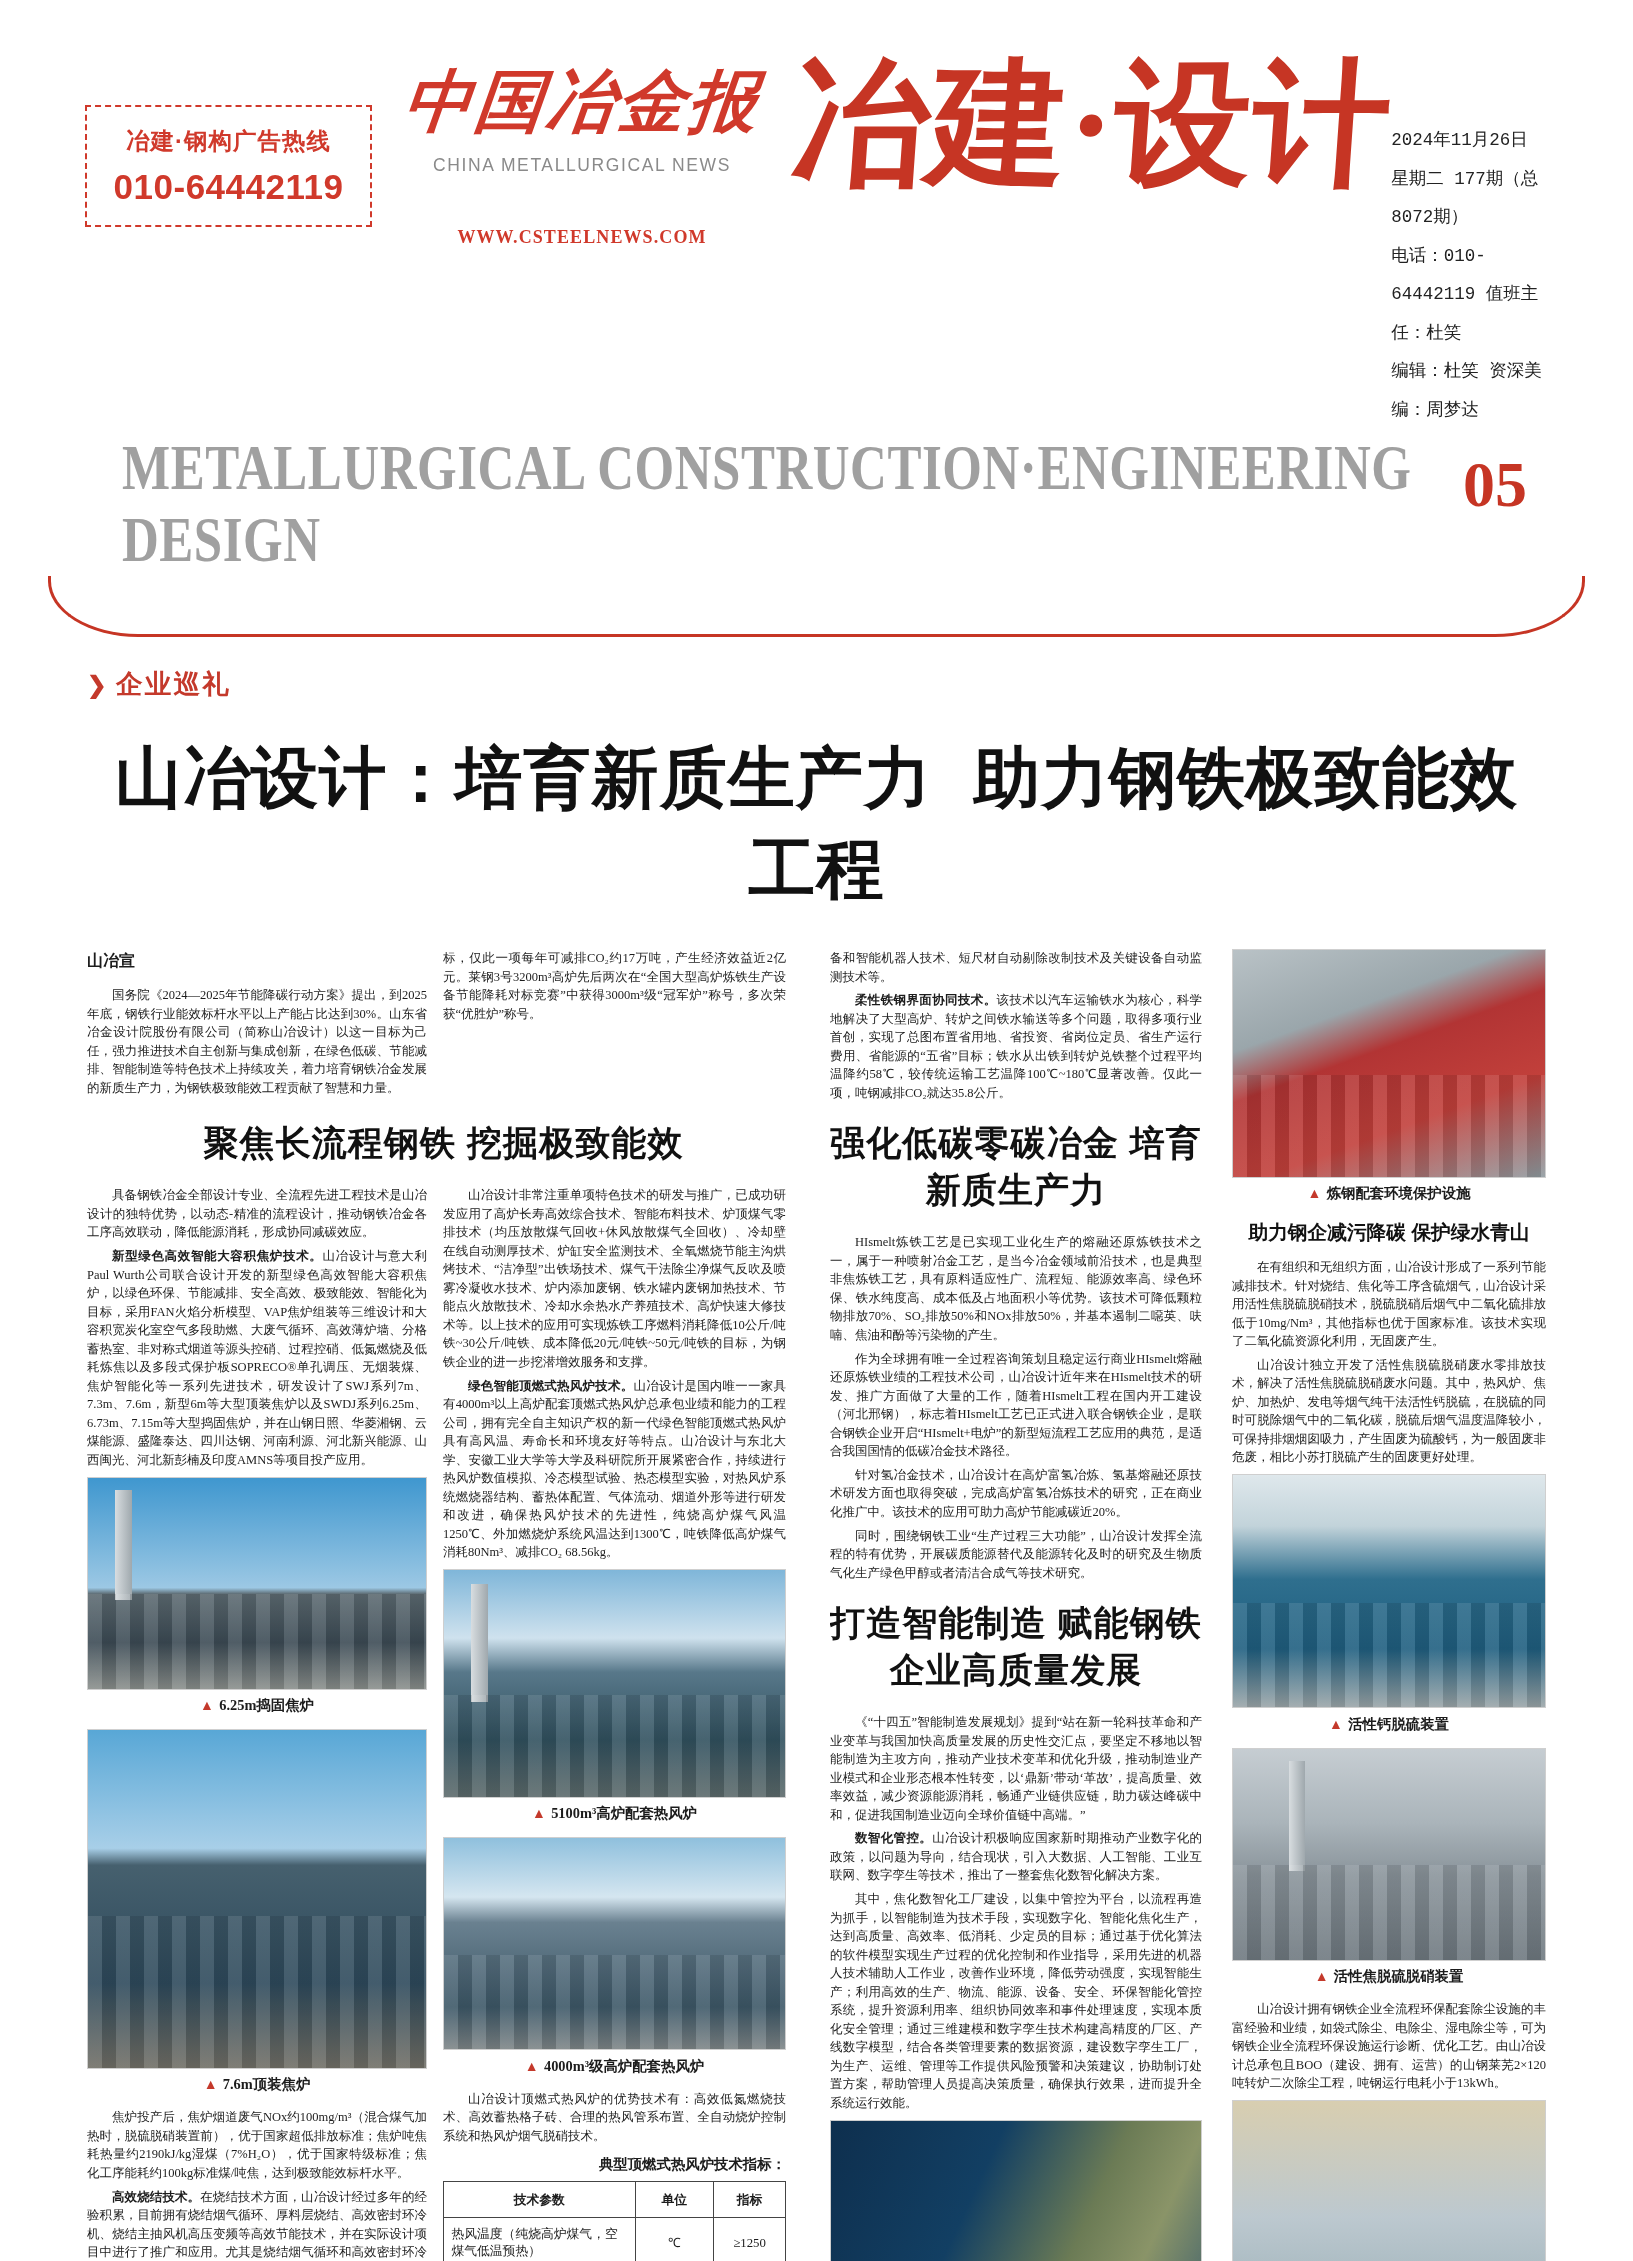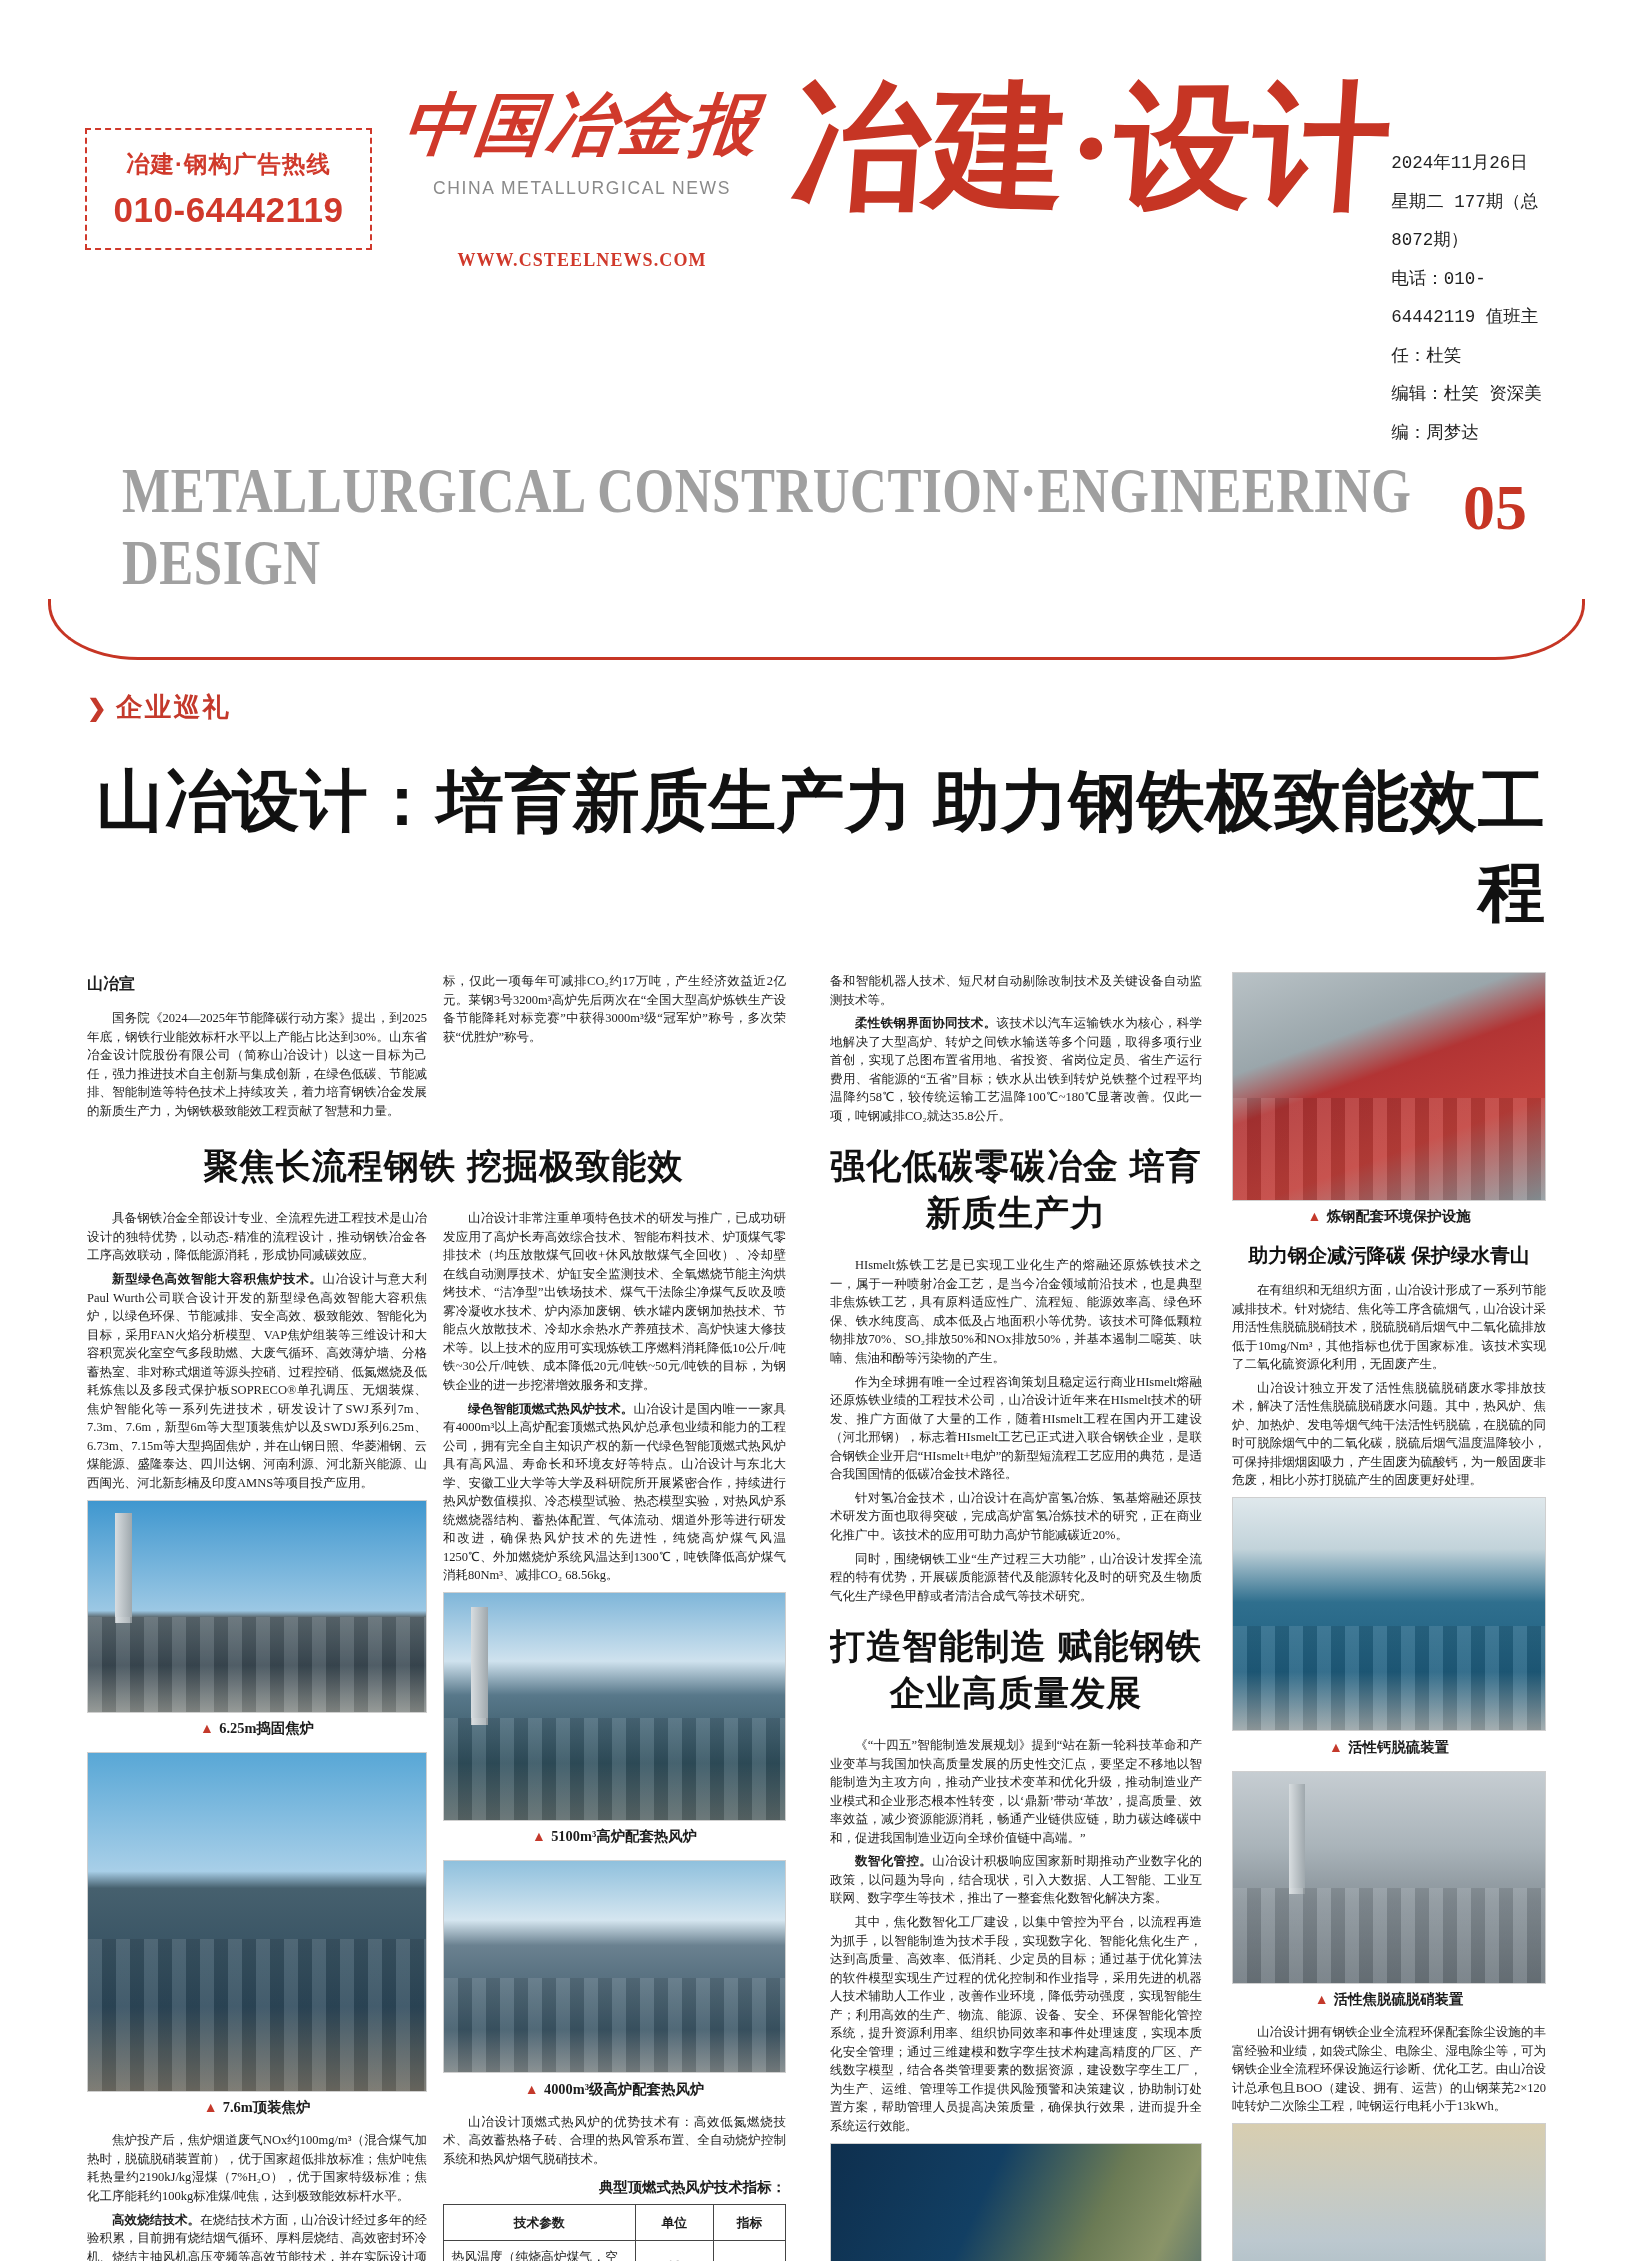--- a/index.html
+++ b/index.html
@@ -1,19 +1,19 @@
 <!DOCTYPE html>
 <html style="font-size:8.5px"><head>
 <meta charset="utf-8">
 <style>
   html,body{margin:0;padding:0;background:#e8e8e8;}
   .page{position:relative;width:1633px;height:2261px;background:#ffffff;
         font-family:"Liberation Serif",serif;color:#1c1c1c;overflow:hidden;margin:0 auto;}
   
-  .mast{display:flex;align-items:flex-start;padding:80px 85px 0 85px;}
+  .mast{display:flex;align-items:flex-start;padding:57px 85px 0 85px;}
   .hotline-box{border:2.7px dashed #d0392b;padding:18px 14px;text-align:center;margin-top:48px;
                font-family:"Liberation Sans",sans-serif;width:255px;flex:0 0 auto;}
   .hotline-label{color:#d0392b;font-size:23.4px;font-weight:bold;letter-spacing:1.1px;}
   .hotline-number{color:#d0392b;font-size:35px;font-weight:900;margin-top:9.6px;letter-spacing:0.5px;}
   .brand{margin-left:32px;flex:0 0 auto;text-align:center;}
   .brand-cn{color:#d0392b;font-size:68px;font-weight:900;font-style:italic;letter-spacing:3.2px;
             font-family:"Liberation Serif",serif;transform:skewX(-6deg);}
   .brand-en{color:#8a8a8a;font-size:17.5px;letter-spacing:1.6px;margin-top:7.4px;font-family:"Liberation Sans",sans-serif;}
   .brand-url{color:#d0392b;font-size:18px;font-weight:bold;letter-spacing:1.1px;margin-top:51px;}
   .mast-title{color:#c63524;font-size:137px;font-weight:900;line-height:1.0;margin-left:32px;
@@ -24,22 +24,22 @@
   .banner-row{display:flex;align-items:baseline;padding:19px 106px 0 122px;}
   .banner-text{font-family:"Liberation Serif",serif;font-weight:bold;color:#a0a0a0;
                font-size:50px;letter-spacing:0.5px;transform:scale(1.02,1.25);transform-origin:left bottom;}
   .banner-no{margin-left:auto;color:#c63524;font-size:64px;font-weight:900;font-family:"Liberation Serif",serif;}
   .swoosh{height:58px;margin:0 48px;border:3.2px solid #c63524;border-top:none;
           border-bottom-left-radius:90px 56px;border-bottom-right-radius:90px 56px;}
   
   .body-wrap{padding:29px 87px 0 87px;}
   .tag{color:#c4392b;font-size:26.6px;font-weight:900;font-family:"Liberation Sans",sans-serif;letter-spacing:2.1px;}
   .tag .chev{font-size:23.4px;margin-right:7.4px;font-weight:900;}
-  .headline{margin:31px 0 34px 0;text-align:right;font-size:67px;font-weight:900;letter-spacing:1.1px;
-            font-family:Liberation Sans, sans-serif;color:#111;}
+  .headline{margin:31px 0 34px 0;text-align:center;font-size:67px;font-weight:900;letter-spacing:1.1px;
+            font-family:Liberation Mono, monospace;color:#111;}
   .cols{display:flex;gap:30px;height:1734px;overflow:hidden;}
   .col{overflow:hidden;}
   .colgroup-left{width:713px;flex:0 0 auto;}
   .row2{display:flex;gap:16px;}
   .cA{width:340px;flex:0 0 auto;}
   .cB{width:343px;flex:0 0 auto;}
   .colC{width:372px;flex:0 0 auto;}
   .colD{width:314px;flex:0 0 auto;}
   .byline{font-weight:bold;font-size:16px;font-family:"Liberation Sans",sans-serif;margin:2.1px 0 14px 0;}
   p.para{font-size:12.5px;line-height:1.48;text-align:justify;margin:0 0 5.3px 0;text-indent:2em;}

